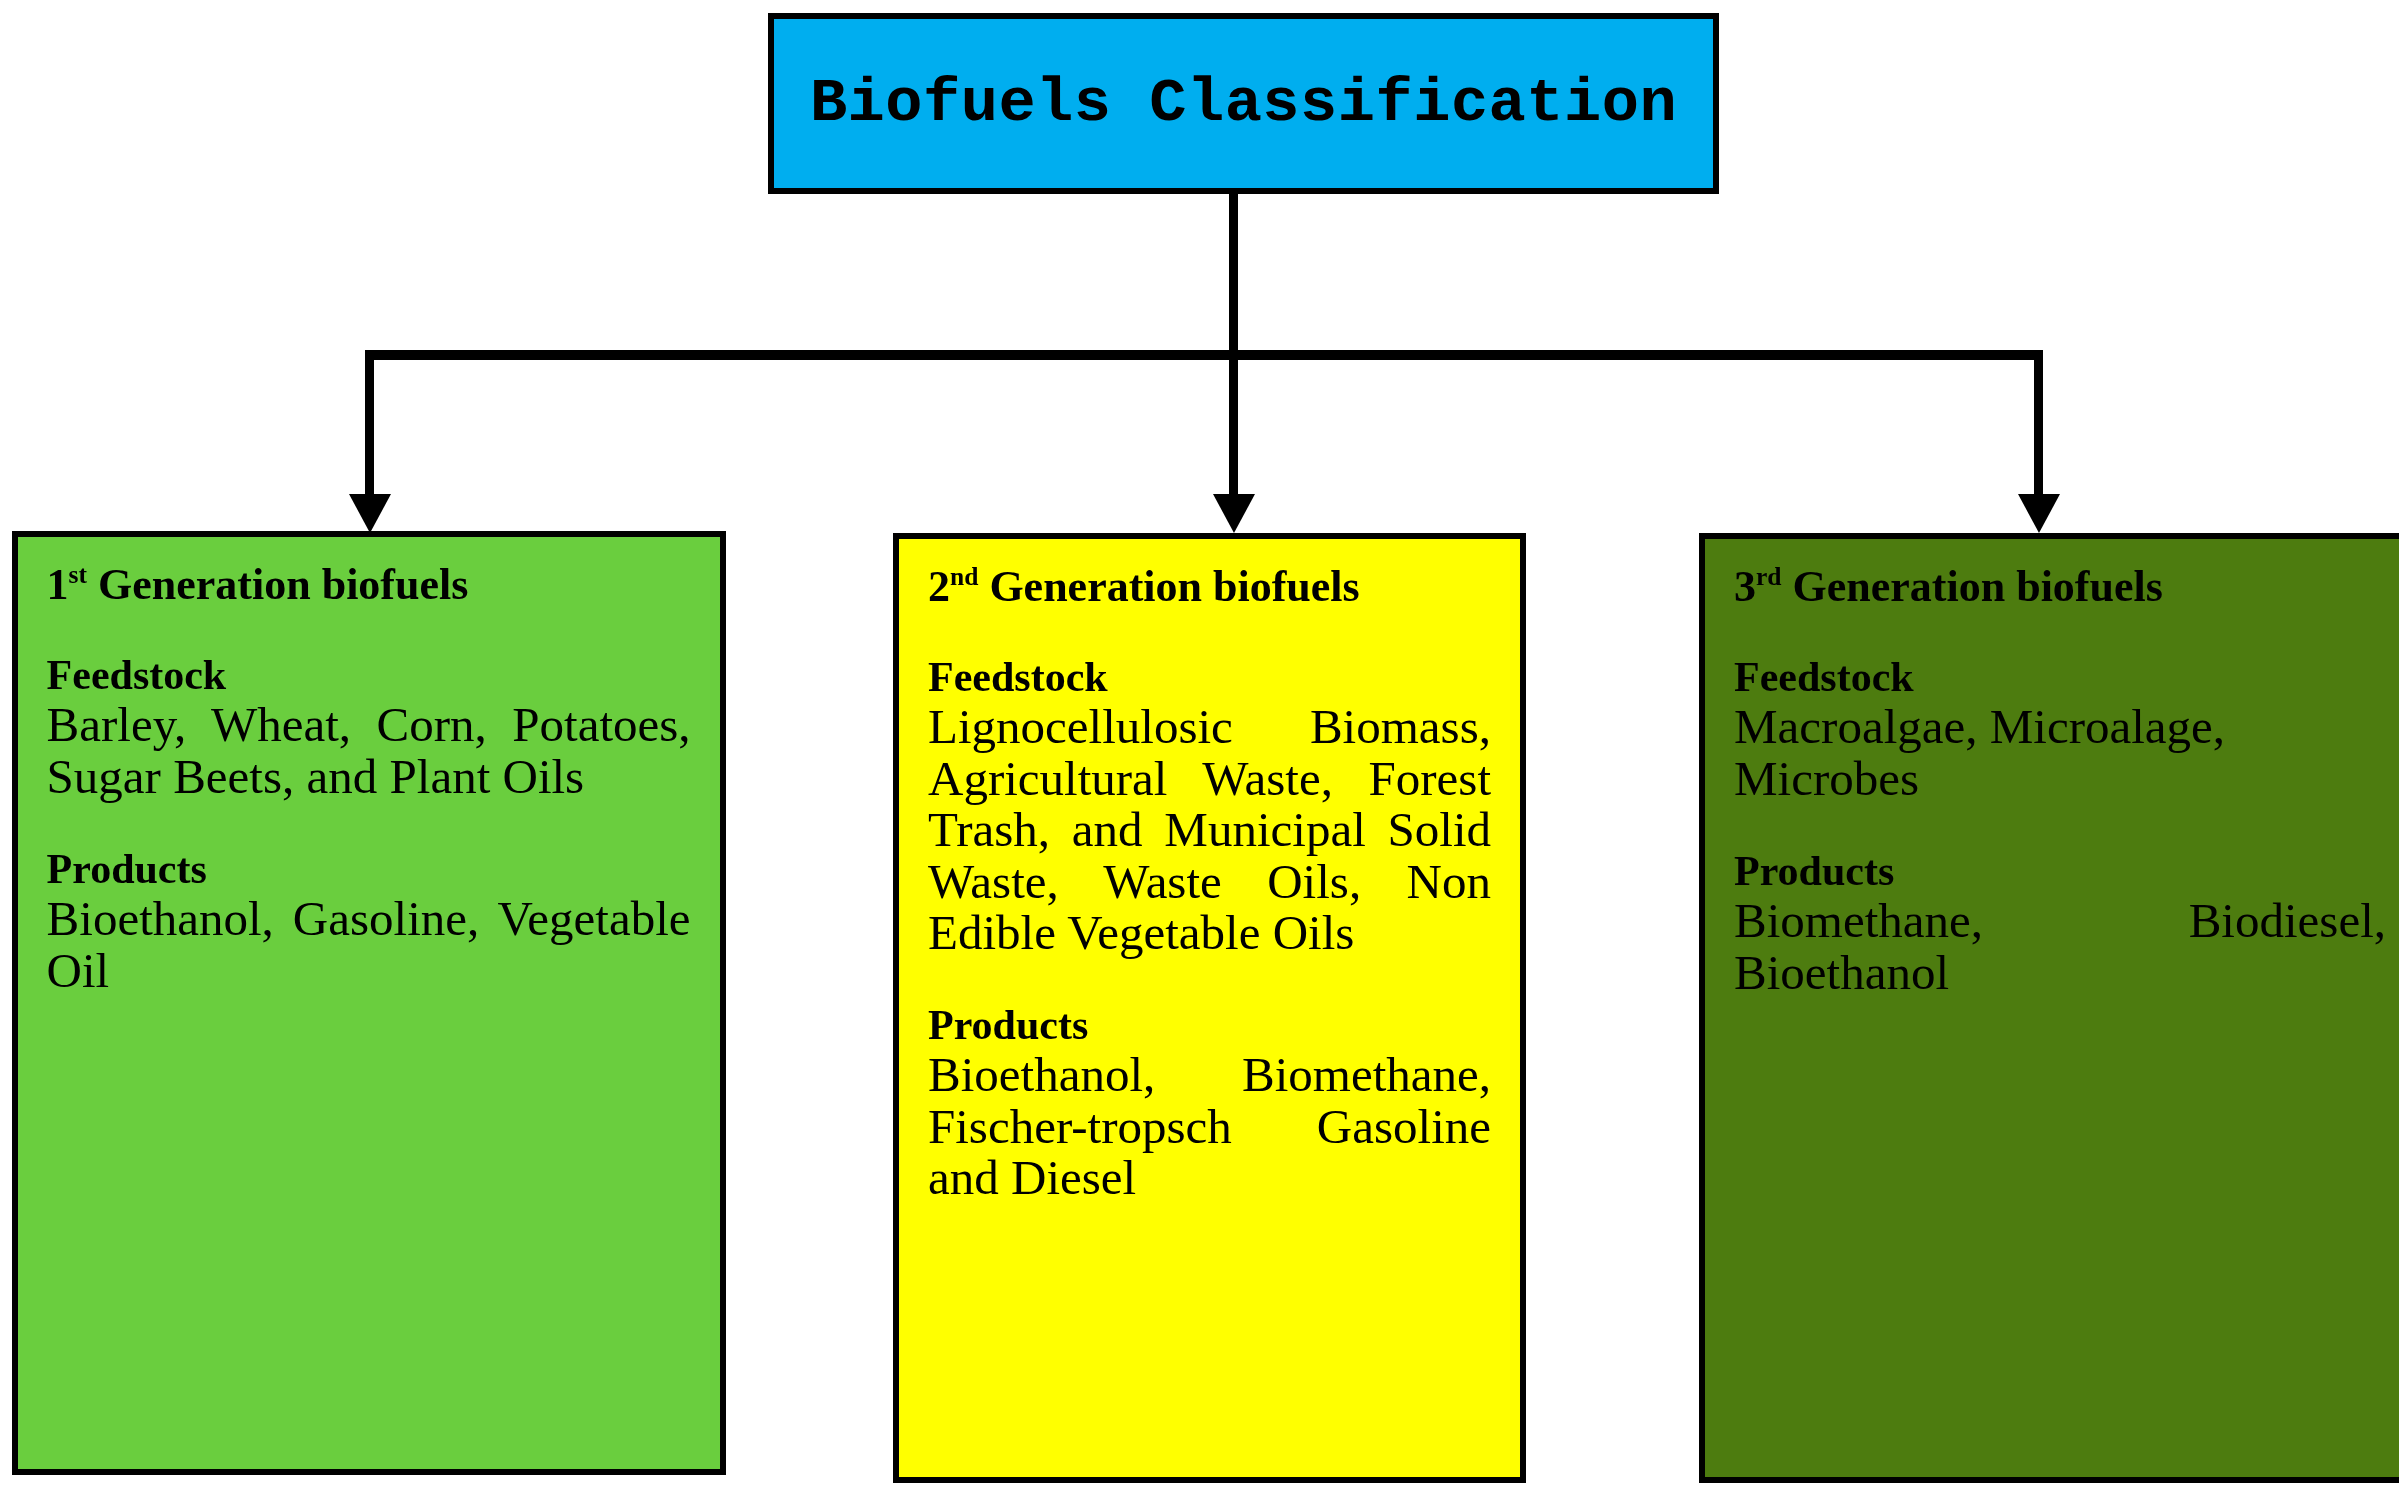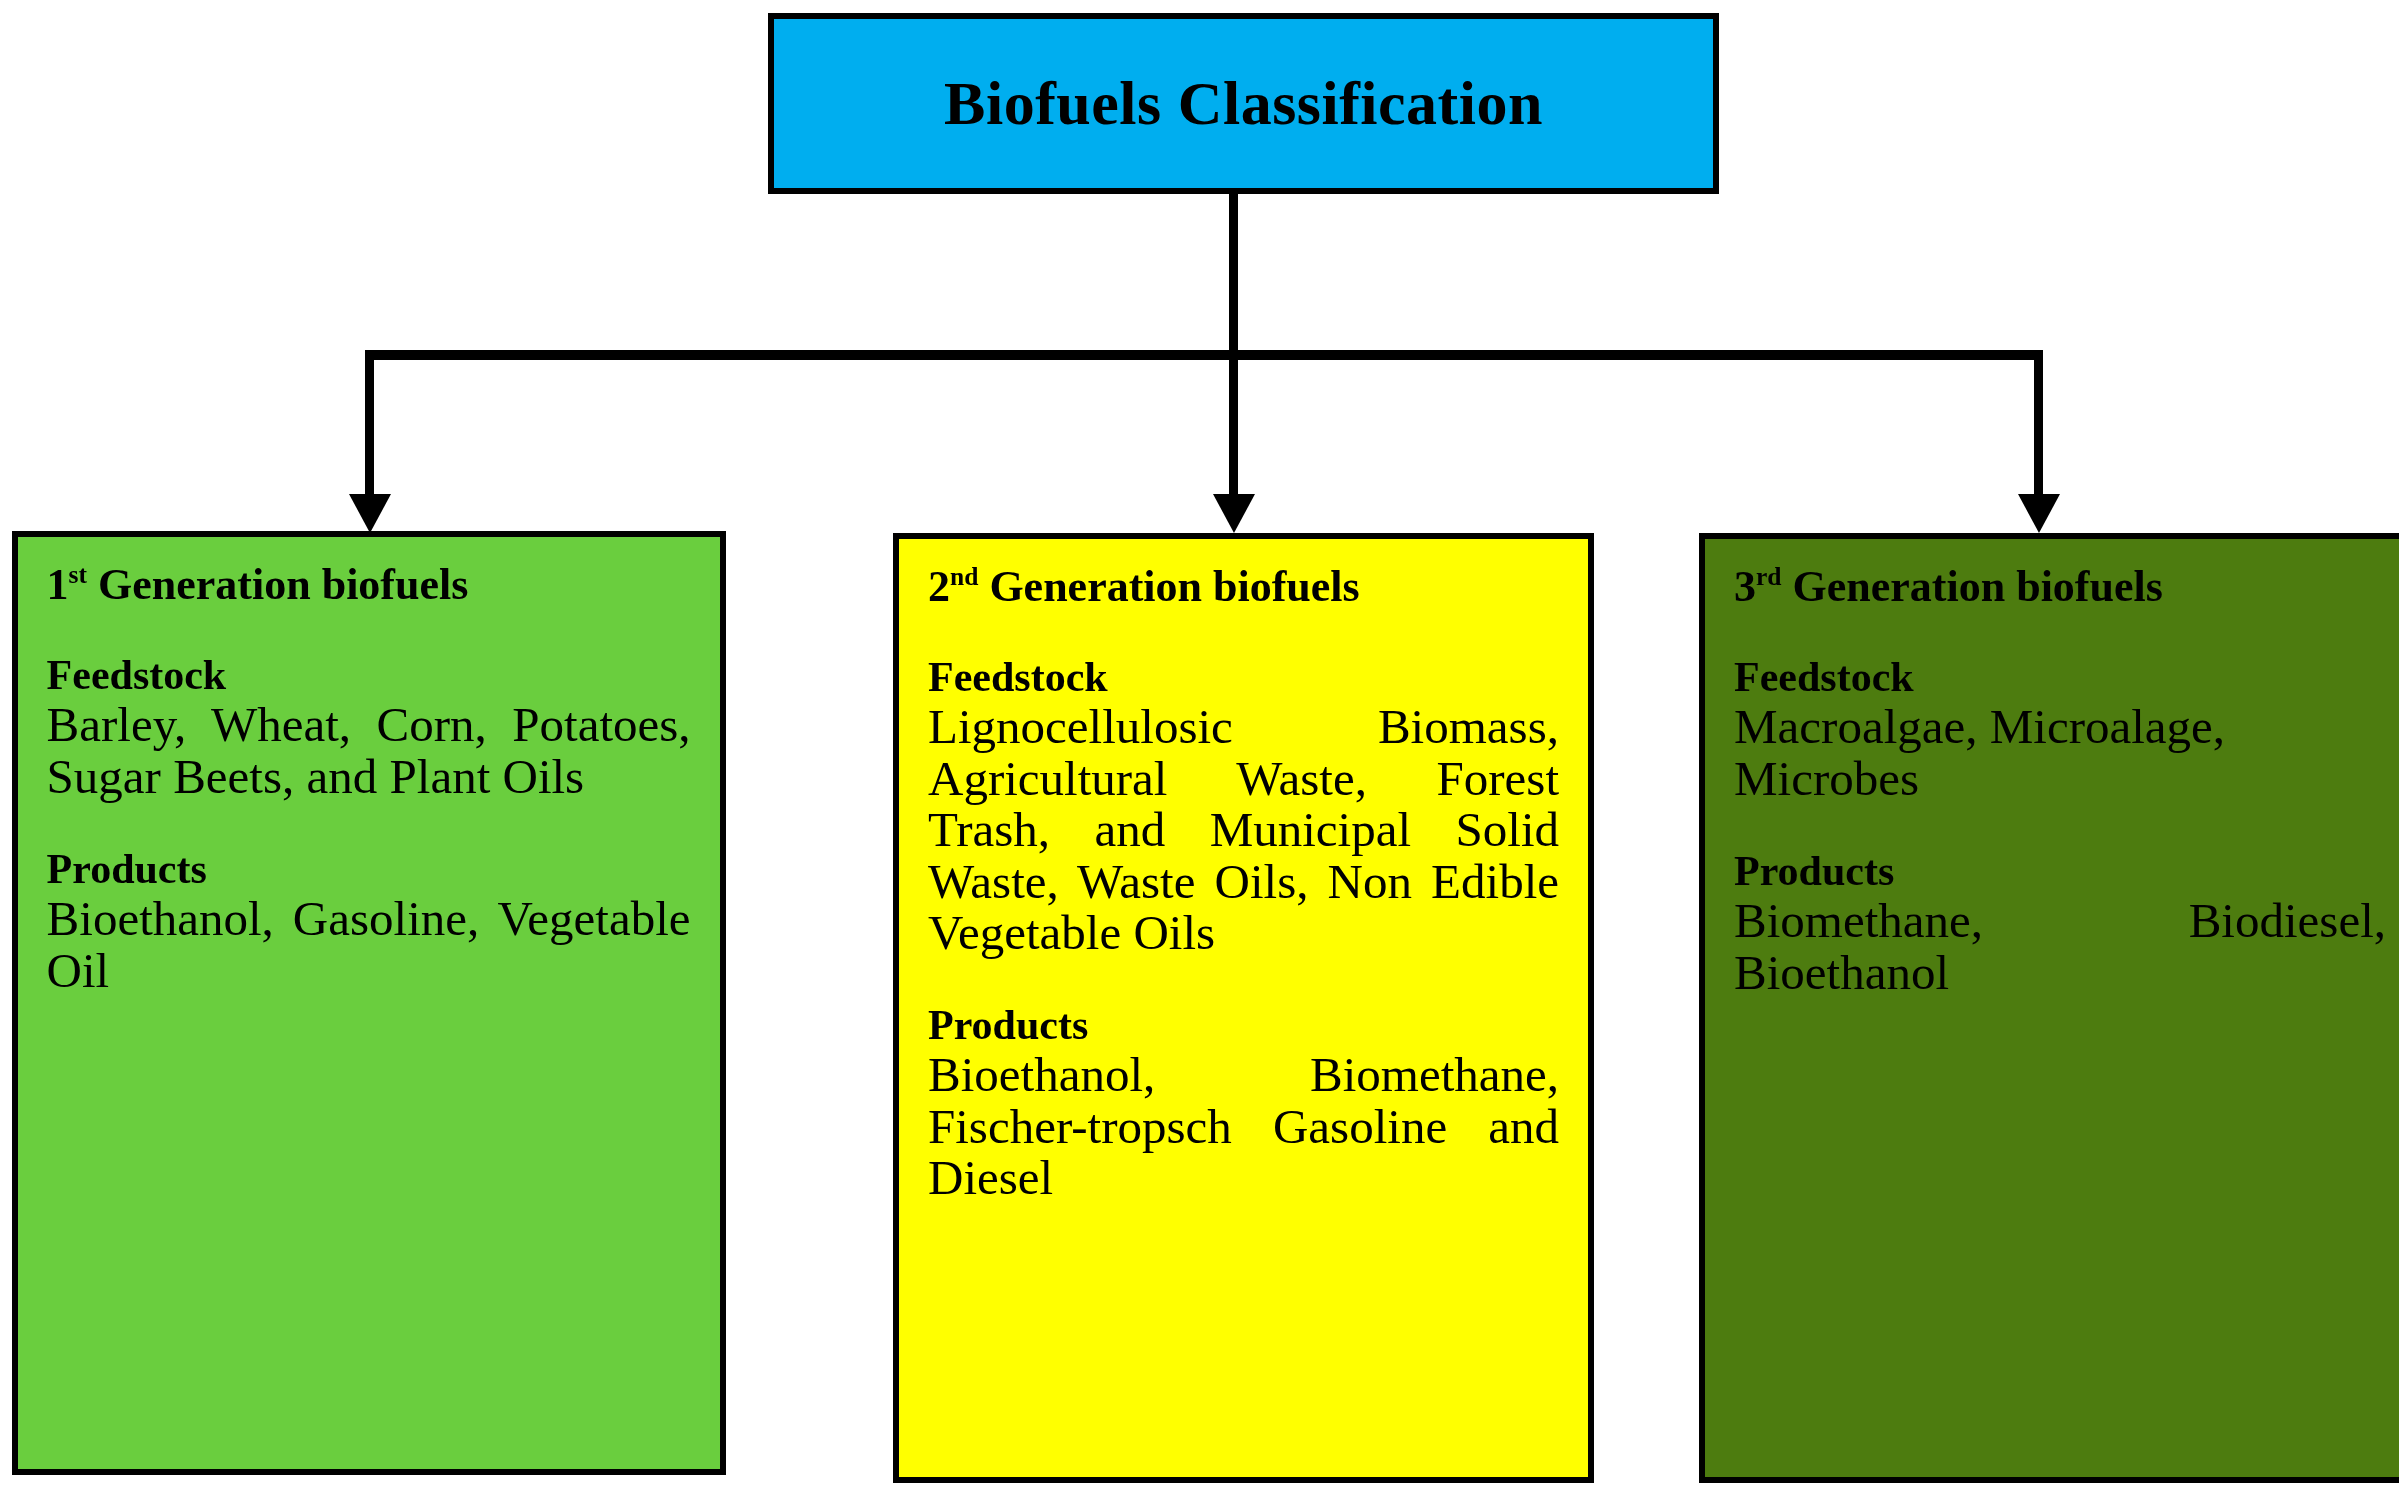--- a/index.html
+++ b/index.html
@@ -22,20 +22,21 @@
     left: 768px;
     top: 12.6px;
     width: 951px;
     height: 181px;
     box-sizing: border-box;
     background: #00AEEF;
     border: 6.8px solid #000000;
     display: flex;
     align-items: center;
     justify-content: center;
+    font-family: Liberation Mono, monospace;
   }
   .title-text {
     font-size: 62px;
     font-weight: bold;
     color: #000000;
     letter-spacing: 0.5px;
     white-space: nowrap;
   }
 
   
@@ -86,21 +87,21 @@
     border: 6.8px solid #000000;
     padding: 25px 29px 15px 29px;
   }
   .gen-green {
     left: 11.6px;   top: 531px;
     width: 714px; height: 944px;
     background: #6ACE3E;
   }
   .gen-yellow {
     left: 893px;  top: 533px;
-    width: 701px; height: 950px;
+    width: 633px; height: 950px;
     background: #FFFF00;
   }
   .gen-gray {
     left: 1699px; top: 533px;
     width: 722px; height: 950px;
     background: #4d7c0f;
   }
 
   .gen-title {
     font-size: 44px;

